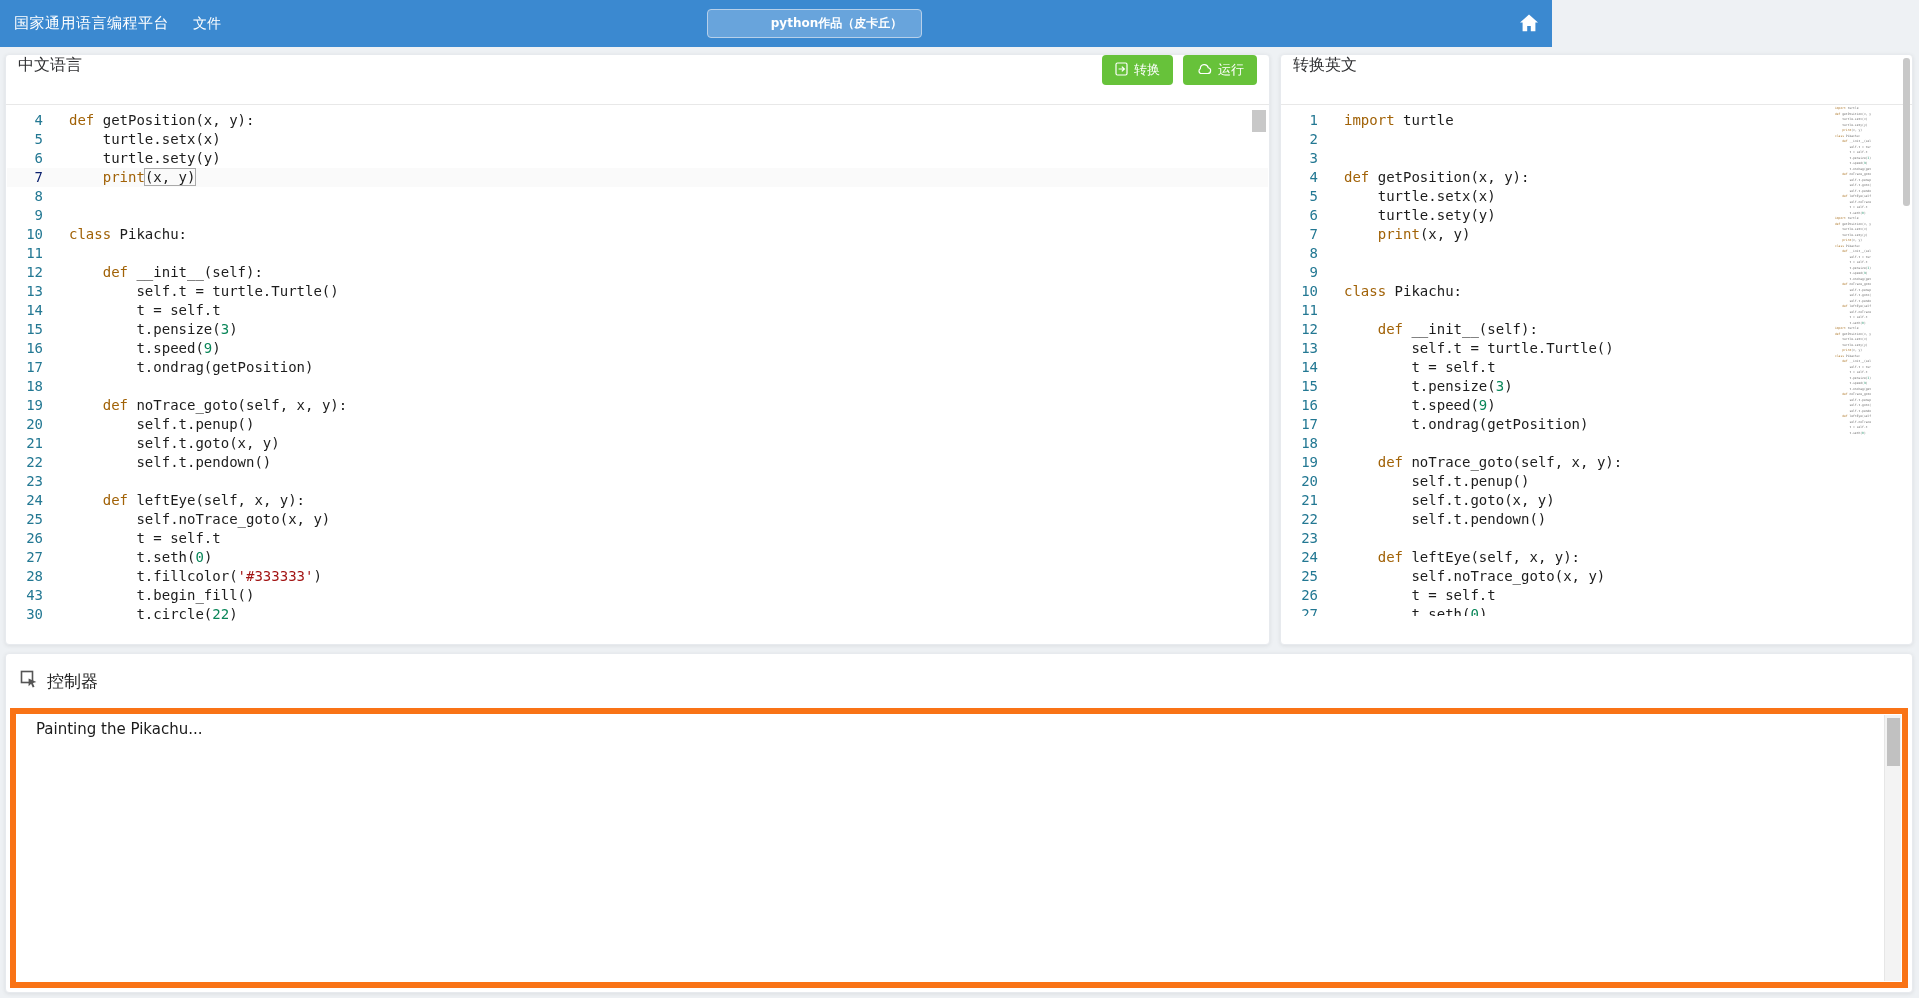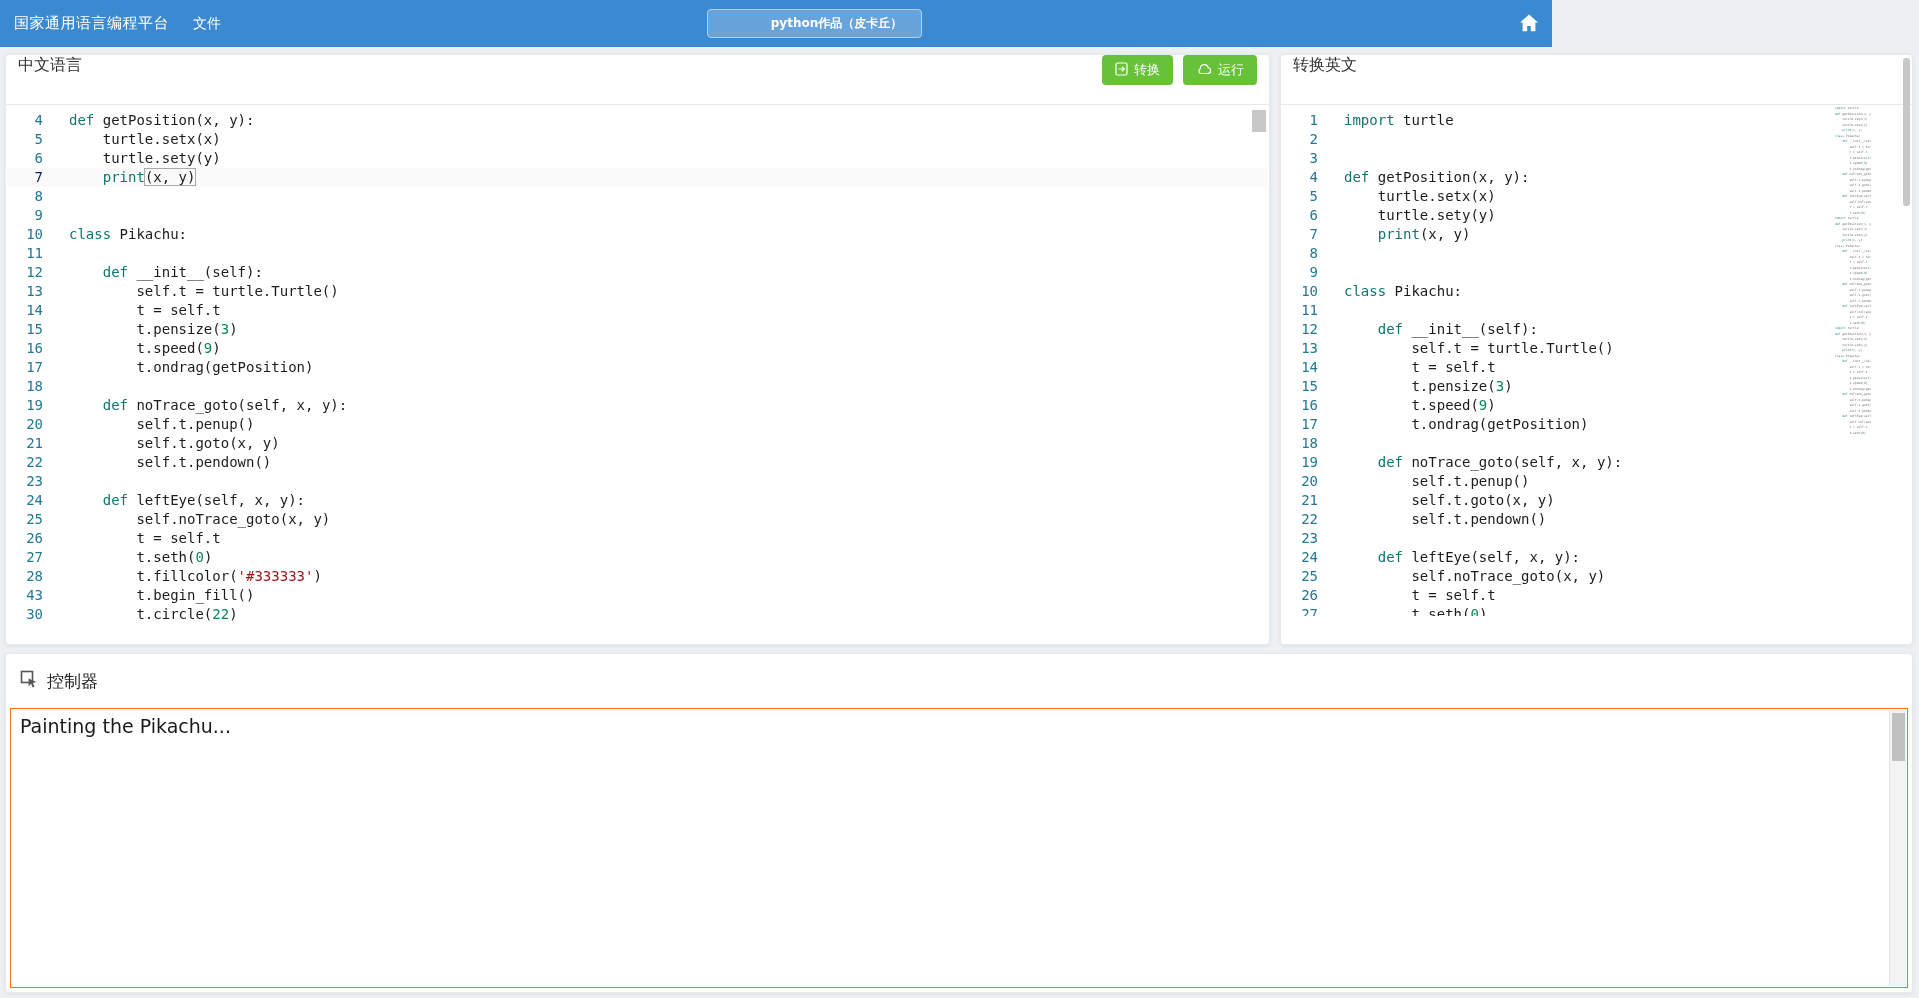--- a/index.html
+++ b/index.html
@@ -60,21 +60,21 @@
   .editor-lines { padding-top:5px; }
   .code-row {
     display:flex; height:19px; line-height:19px;
     font-family:"DejaVu Sans Mono", monospace; font-size:14px; color:#1c1c1c;
   }
   .gutter {
     flex:none; width:58px; text-align:right; padding-right:22px;
     color:#237893; user-select:none;
   }
   .code-text { white-space:pre; margin-left:4px; }
-  .tok-kw  { color:#0f766e; }
+  .tok-kw  { color:#a16207; }
   .tok-num { color:#098658; }
   .tok-str { color:#a31515; }
   .active-line { background:#fafafa; }
   .active-line .gutter { color:#0b216f; }
   .cursor-box { box-shadow:0 0 0 1px #aaaaaa; }
 
   
   .vthumb { position:absolute; background:#c8c8c8; }
   .left-vthumb  { right:2px; top:4px;  width:14px; height:22px; }
   .right-vthumb { right:2px; top:3px;  width:7px;  height:148px; border-radius:3px; }
@@ -87,23 +87,23 @@
   .mini-row {
     font-family:"DejaVu Sans Mono", monospace;
     font-size:3px; line-height:5.5px; white-space:pre; color:#555;
   }
 
   
   .bottom-header { height:54px; display:flex; align-items:center; gap:9px; padding:0 14px; }
   .bottom-title { font-size:17px; color:#222; }
   .output-box {
     position:absolute; left:4px; right:4px; top:54px; bottom:4px;
-    background:#fff; border:1px solid #f97316;
-    padding:6px 24px 6px 9px;
-    font-size:19px; color:#1a1a1a; overflow:hidden;
+    background:#fff; border:6px solid #f97316;
+    padding:6px 24px 6px 20px;
+    font-size:15px; color:#1a1a1a; overflow:hidden;
   }
   .output-scroll {
     position:absolute; right:1px; top:1px; bottom:1px; width:17px;
     background:#f3f3f3; border-left:1px solid #e6e6e6;
   }
   .output-thumb { position:absolute; left:2px; top:3px; width:13px; height:48px; background:#c1c1c1; }
 </style>
 </head>
 <body>
 

